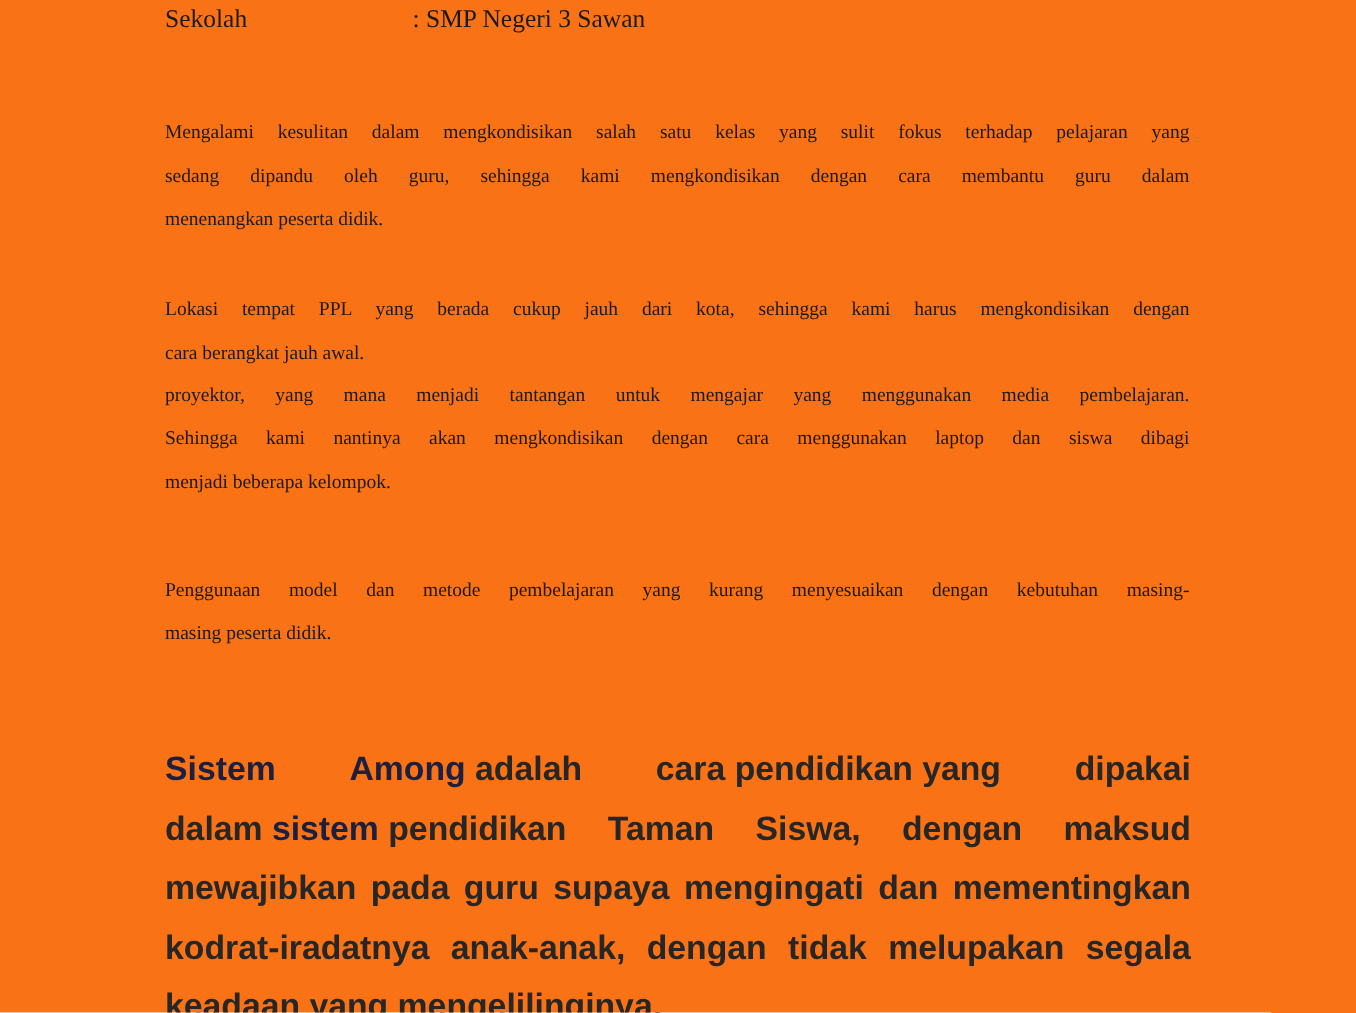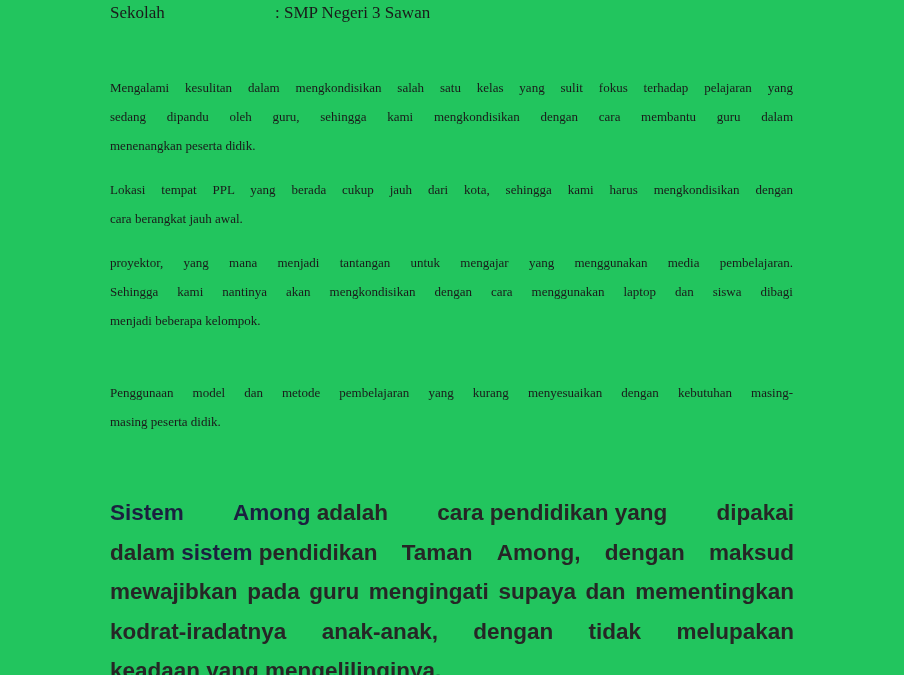--- a/index.html
+++ b/index.html
@@ -11,21 +11,21 @@
       width: 904px;
       height: 675px;
       overflow: hidden;
       position: relative;
     }
     .page {
       position: absolute;
       left: 0; top: 0;
       width: 904px;
       height: 675px;
-      background: #22c55e;
+      background: #f97316;
     }
     .serif {
       font-family: "Liberation Serif", "DejaVu Serif", serif;
       color: #1a1a1a;
     }
     .info-row {
       position: absolute;
       top: 2px;
       left: 110px;
       font-size: 17px;
@@ -90,21 +90,21 @@
     <span class="info-value">: SMP Negeri 3 Sawan</span>
   </div>
 
   <div class="para serif p1">
     <div style="text-align:justify;text-align-last:justify;">Mengalami kesulitan dalam mengkondisikan salah satu kelas yang sulit fokus terhadap pelajaran yang</div>
     <div style="text-align:justify;text-align-last:justify;">sedang dipandu oleh guru, sehingga kami mengkondisikan dengan cara membantu guru dalam</div>
     <div>menenangkan peserta didik.</div>
   </div>
 
   <div class="para serif p2">
-    <div style="text-align:justify;text-align-last:justify;">Lokasi tempat PPL yang berada cukup jauh dari kota, sehingga kami harus mengkondisikan dengan</div>
+    <div style="text-align:justify;text-align-last:justify;margin-top:16px;">Lokasi tempat PPL yang berada cukup jauh dari kota, sehingga kami harus mengkondisikan dengan</div>
     <div>cara berangkat jauh awal.</div>
   </div>
 
   <div class="para serif p3">
     <div style="text-align:justify;text-align-last:justify;">proyektor, yang mana menjadi tantangan untuk mengajar yang menggunakan media pembelajaran.</div>
     <div style="text-align:justify;text-align-last:justify;">Sehingga kami nantinya akan mengkondisikan dengan cara menggunakan laptop dan siswa dibagi</div>
     <div>menjadi beberapa kelompok.</div>
   </div>
 
   <div class="para serif p4">
@@ -115,38 +115,39 @@
   <div class="sans-block">
     <div class="sans-line">
       <span class="hl">Sistem</span>
       <span><span class="hl">Among</span> adalah</span>
       <span>cara pendidikan yang</span>
       <span>dipakai</span>
     </div>
     <div class="sans-line">
       <span>dalam <span class="hl">sistem</span> pendidikan</span>
       <span>Taman</span>
-      <span>Among,</span>
+      <span>Siswa,</span>
       <span>dengan</span>
       <span>maksud</span>
     </div>
     <div class="sans-line">
       <span>mewajibkan</span>
       <span>pada</span>
       <span>guru</span>
+      <span>supaya</span>
       <span>mengingati</span>
-      <span>supaya</span>
       <span>dan</span>
       <span>mementingkan</span>
     </div>
     <div class="sans-line">
       <span>kodrat-iradatnya</span>
       <span>anak-anak,</span>
       <span>dengan</span>
       <span>tidak</span>
       <span>melupakan</span>
+      <span>segala</span>
     </div>
     <div class="sans-line last">
       <span>keadaan yang mengelilinginya.</span>
     </div>
   </div>
 
 </div>
 
 </body></html>

